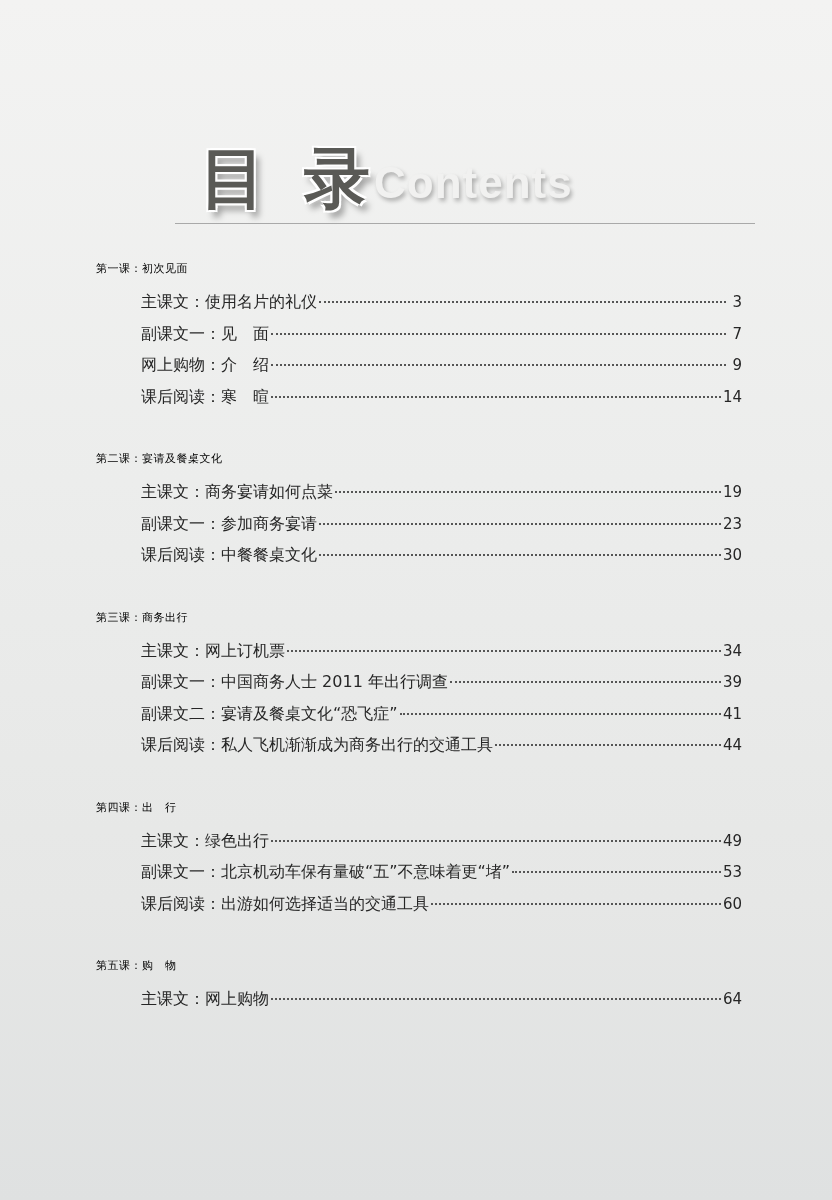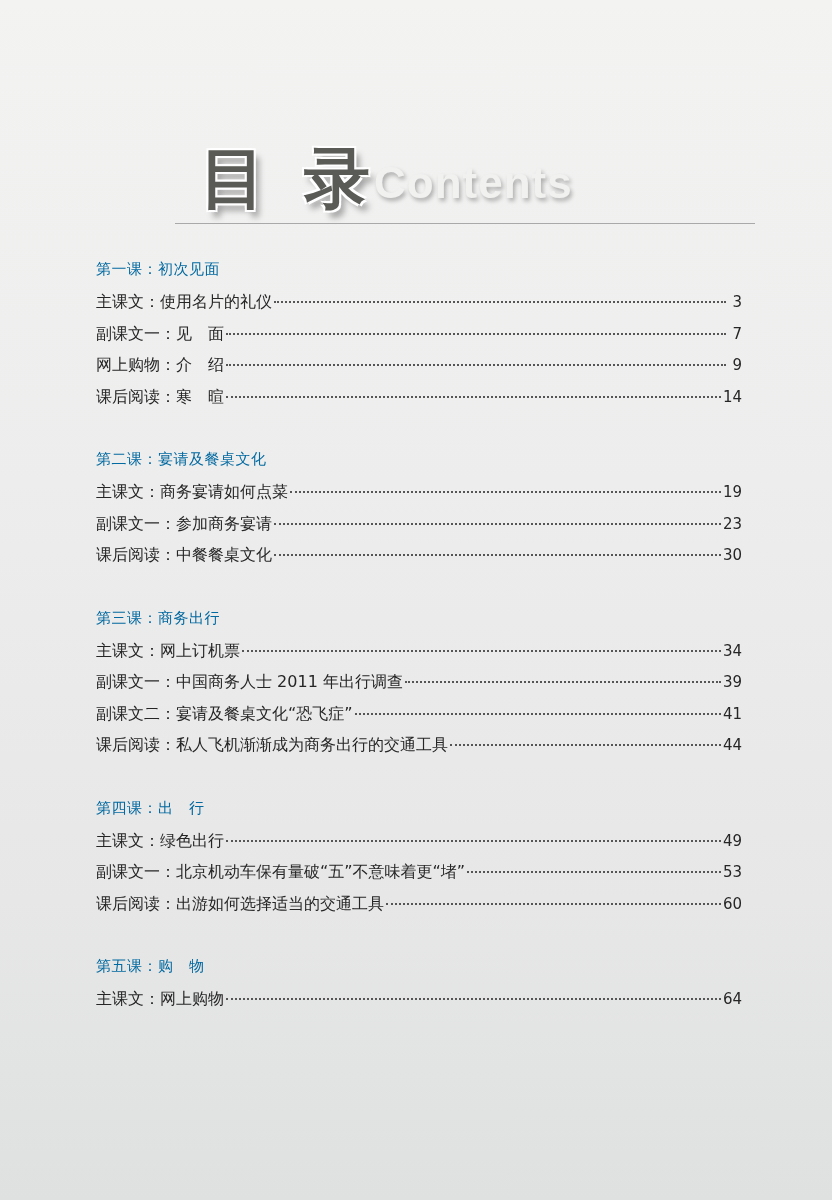--- a/index.html
+++ b/index.html
@@ -25,28 +25,28 @@
     text-shadow: 2px 3px 4px rgba(0,0,0,0.28);
     letter-spacing: 1px; line-height: 1;
   }
   .rule {
     position: absolute; top: 196px; left: 175px; width: 580px; height: 1px;
     background: #a9a9a9;
   }
   .toc { position: absolute; top: 252px; left: 96px; width: 646px; }
   .section { margin-bottom: 30px; }
   .lesson {
-    font-size: 15px; color: #0369a1; height: 34px; line-height: 34px;
+    font-size: 11px; color: #000000; height: 34px; line-height: 34px;
     letter-spacing: 0.5px;
   }
   .entry {
     display: flex; align-items: baseline;
     font-size: 16px; height: 31.5px; line-height: 31.5px; color: #262626;
   }
-  .entry .label { white-space: pre; }
+  .entry .label { white-space: pre; margin-left: 45px; }
   .entry .leader {
     flex: 1; margin: 0 2px; border-bottom: 2px dotted #555;
     transform: translateY(-4px); height: 0; min-width: 20px;
   }
   .entry .page { font-size: 15px; min-width: 14px; text-align: right; }
 </style>
 </head>
 <body>
 
 <div class="header">

